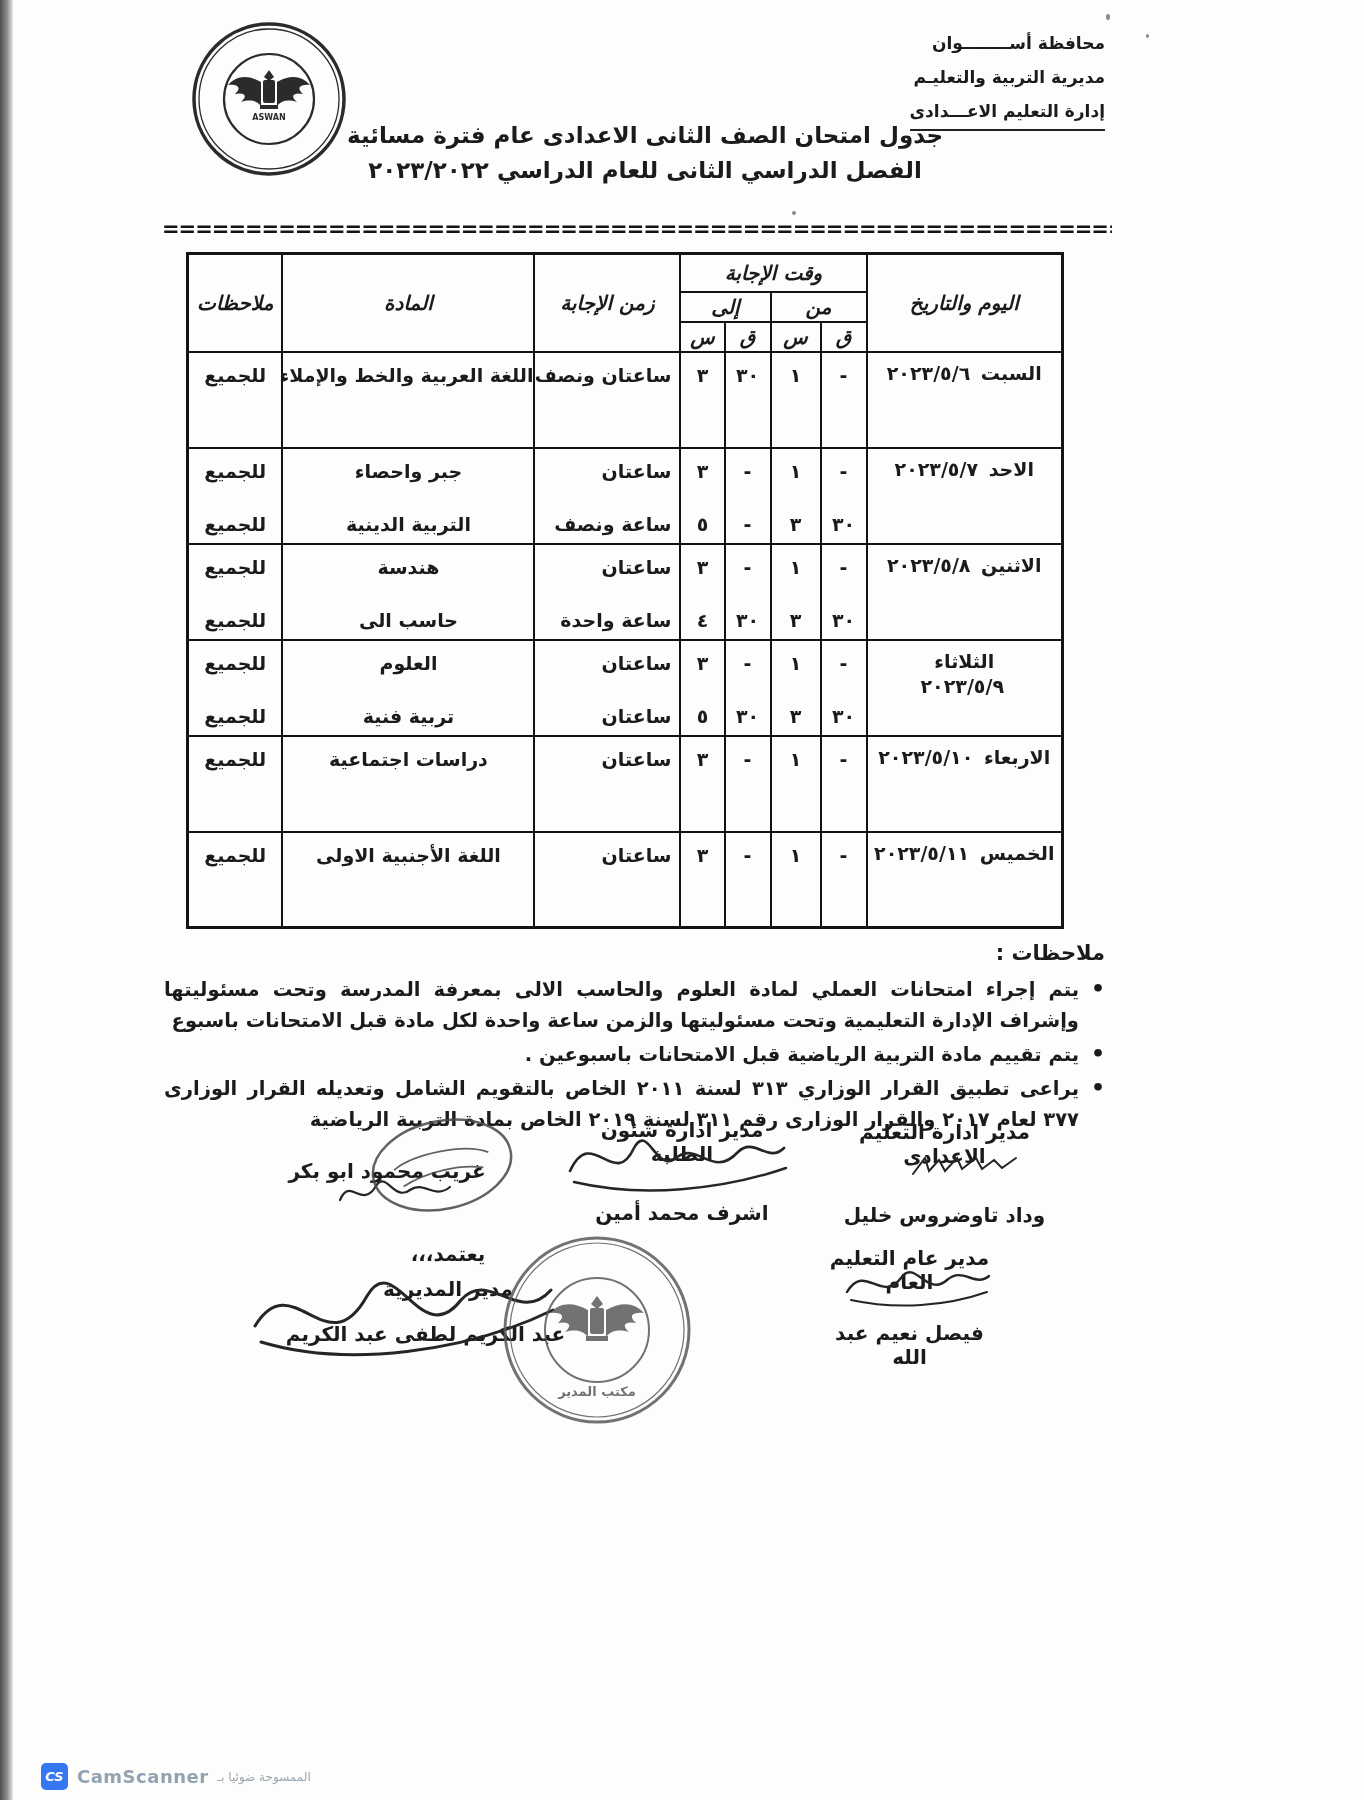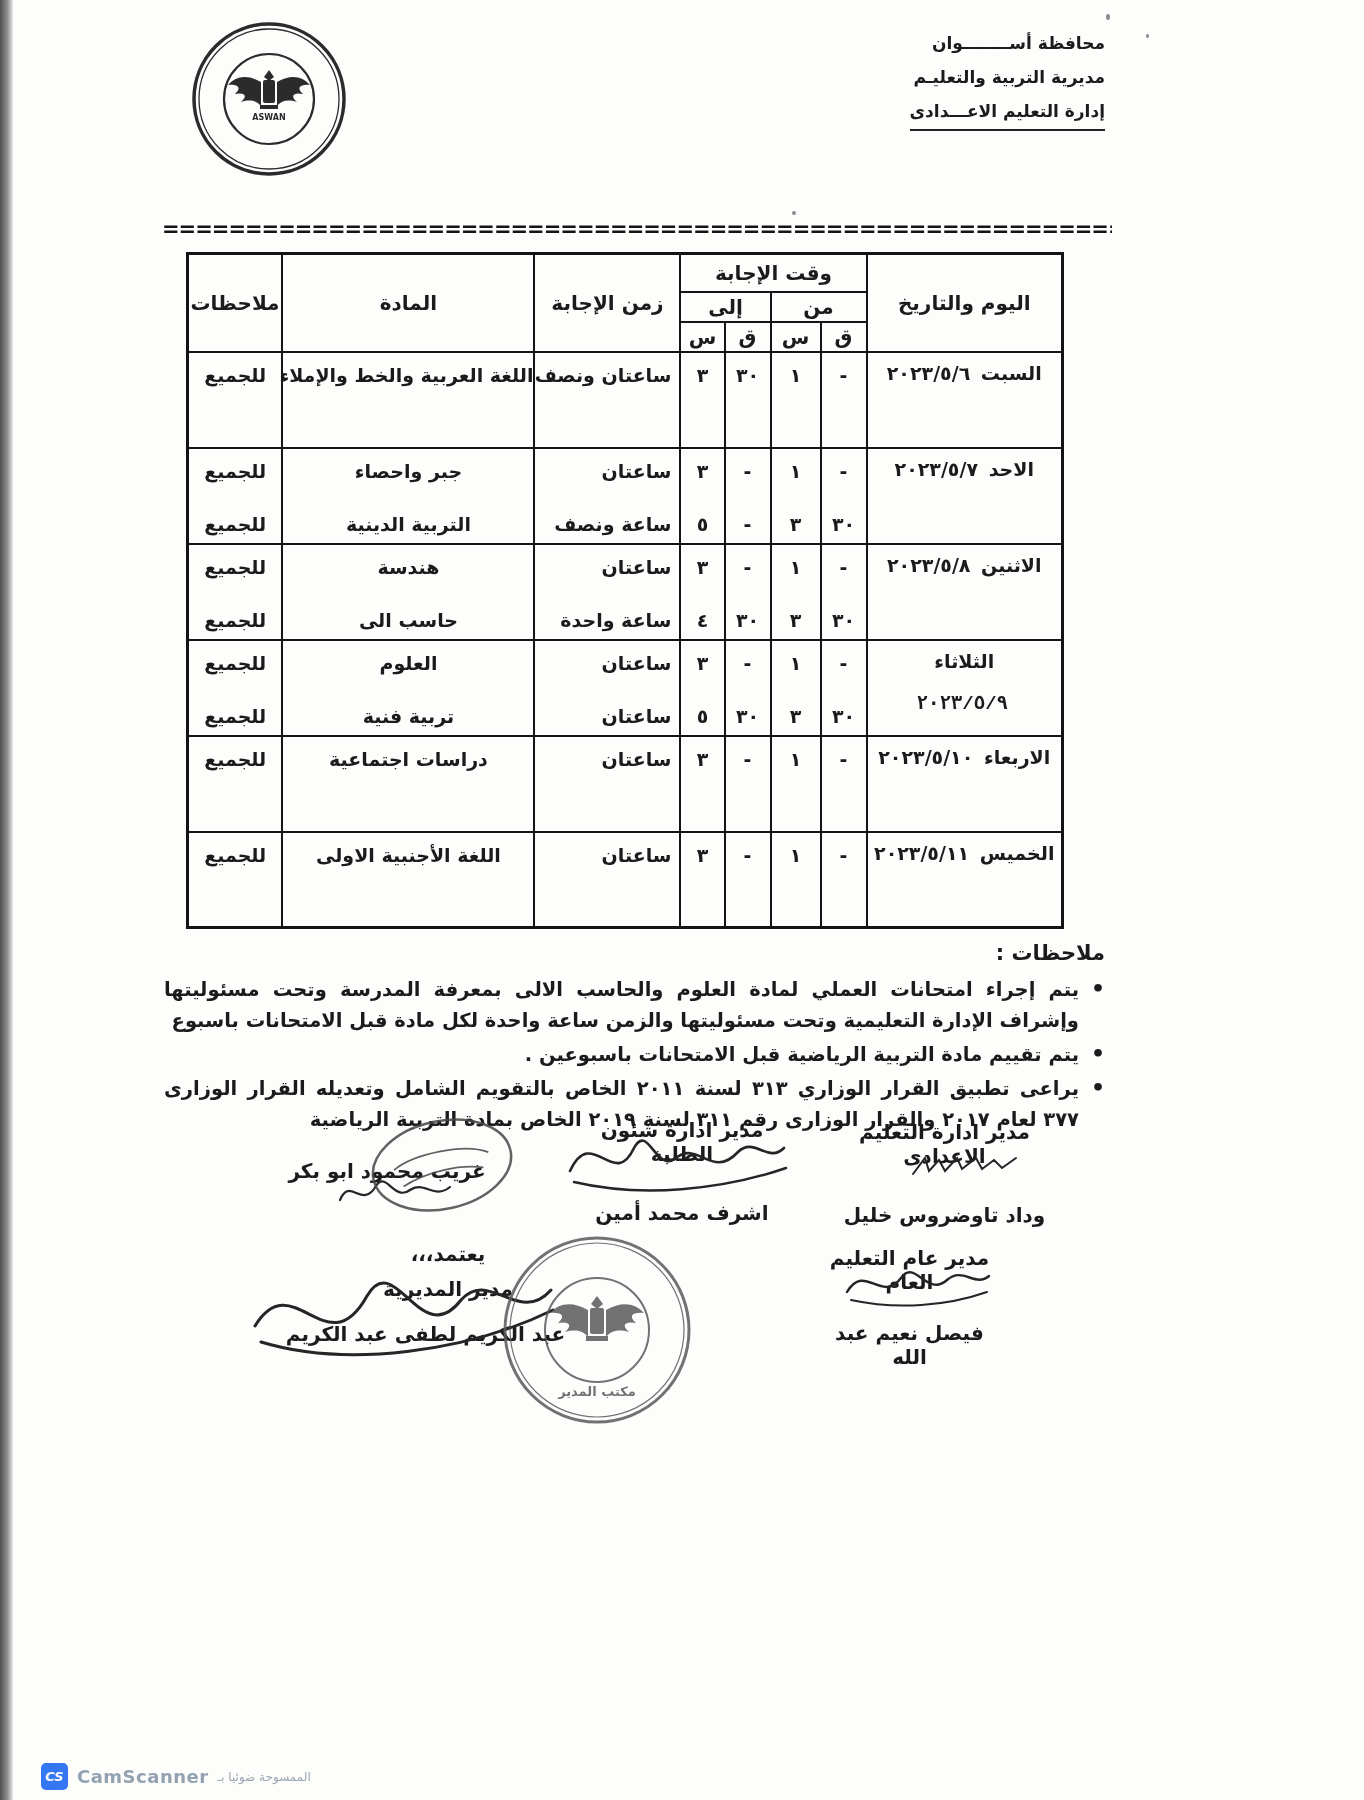--- a/index.html
+++ b/index.html
@@ -25,35 +25,35 @@
   .titles .yr{display:inline-block;}
 
   
   .separator{position:absolute;top:217px;left:162px;width:950px;height:26px;overflow:hidden;
     white-space:nowrap;direction:ltr;font-size:21px;letter-spacing:-1px;color:#141414;}
 
   
   table.exam{position:absolute;top:252px;right:300px;width:875px;table-layout:fixed;
     border-collapse:collapse;border:3px solid #141414;direction:rtl;}
   table.exam th,table.exam td{border:2px solid #141414;}
-  table.exam thead th{font-size:20px;text-align:center;vertical-align:middle;padding:1px 2px;}
+  table.exam thead th{font-size:20px;text-align:center;vertical-align:middle;padding:1px 2px;font-style:italic;}
   table.exam thead tr.hr1{height:38px;}
   table.exam thead tr.hr2{height:30px;}
   table.exam thead tr.hr3{height:30px;}
   table.exam tbody tr{height:96px;}
   table.exam tbody td{vertical-align:top;padding-top:9px;font-size:19px;}
   .entry{height:26px;line-height:26px;white-space:nowrap;overflow:visible;}
   .entry + .entry{margin-top:27px;}
   td.c-day{text-align:center;}
   td.c-num{text-align:center;}
   td.c-dur{padding-right:8px;}
   td.c-subj{text-align:center;font-size:18px;}
   td.c-note{text-align:center;}
   .daycell .date{display:inline-block;margin-right:4px;}
-  .daycell.stacked .date{display:block;margin-top:19px;font-family:Liberation Mono, monospace;}
+  .daycell.stacked .date{display:block;margin-top:3px;}
 
   
   .notes{position:absolute;top:938px;right:259px;width:941px;text-align:right;font-size:19.5px;line-height:31px;}
   .notes-title{font-size:21px;margin-bottom:5px;}
   .bullet{display:flex;gap:10px;margin-bottom:3px;text-align:justify;}
   .bullet .dot{width:16px;font-size:22px;line-height:30px;}
   .bullet .txt{flex:1;}
 
   
   .sig{position:absolute;text-align:center;font-size:20px;}
@@ -103,20 +103,27 @@
       <text x="79" y="100" font-size="8" text-anchor="middle">ASWAN</text>
     </g>
   </svg>
 
   <div class="org">
     <div>محافظة أســــــــوان</div>
     <div>مديرية التربية والتعليـم</div>
     <div><span class="underlined">إدارة التعليم الاعـــدادى</span></div>
   </div>
 
+  <div class="titles">
+    <div>جدول امتحان الصف الثانى الاعدادى عام فترة مسائية</div>
+    <div>
+      <span>الفصل الدراسي الثانى للعام الدراسي</span>
+      <span class="yr" dir="ltr">٢٠٢٣/٢٠٢٢</span>
+    </div>
+  </div>
 
   <div class="separator">==================================================================================================================================</div>
 
   <table class="exam">
     <colgroup>
       <col style="width:196px">
         <col style="width:46px">
         <col style="width:50px">
         <col style="width:46px">
       <col style="width:44px">

